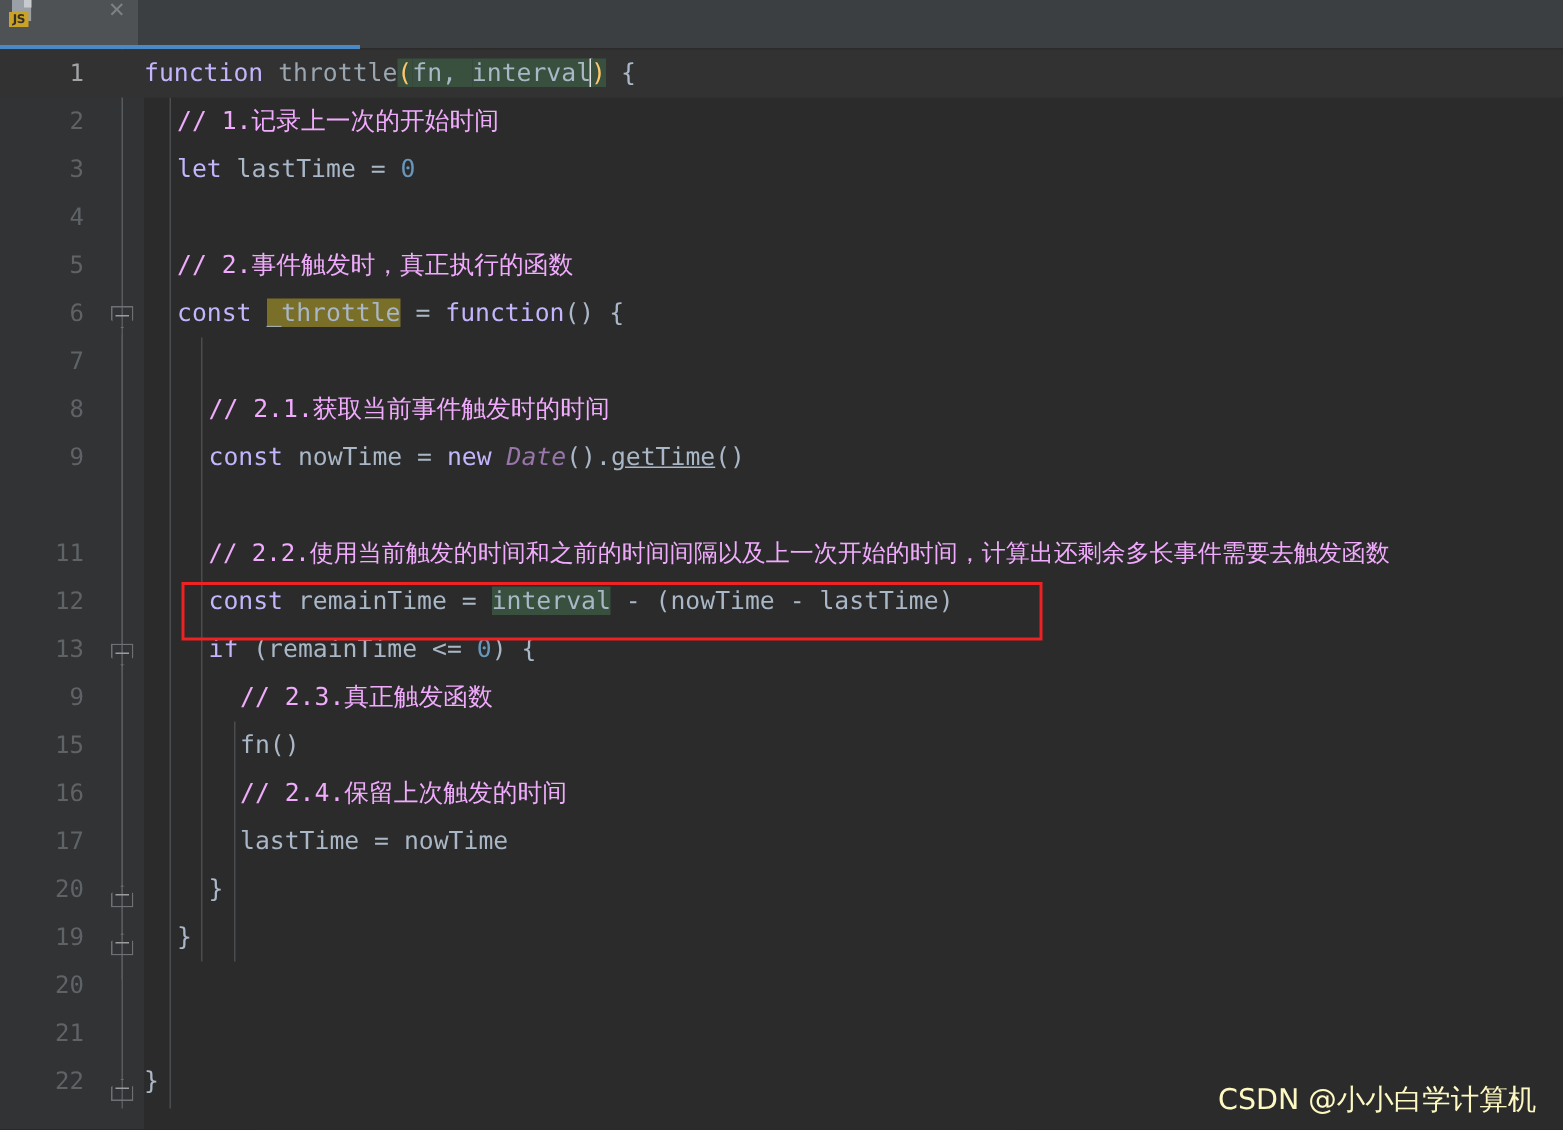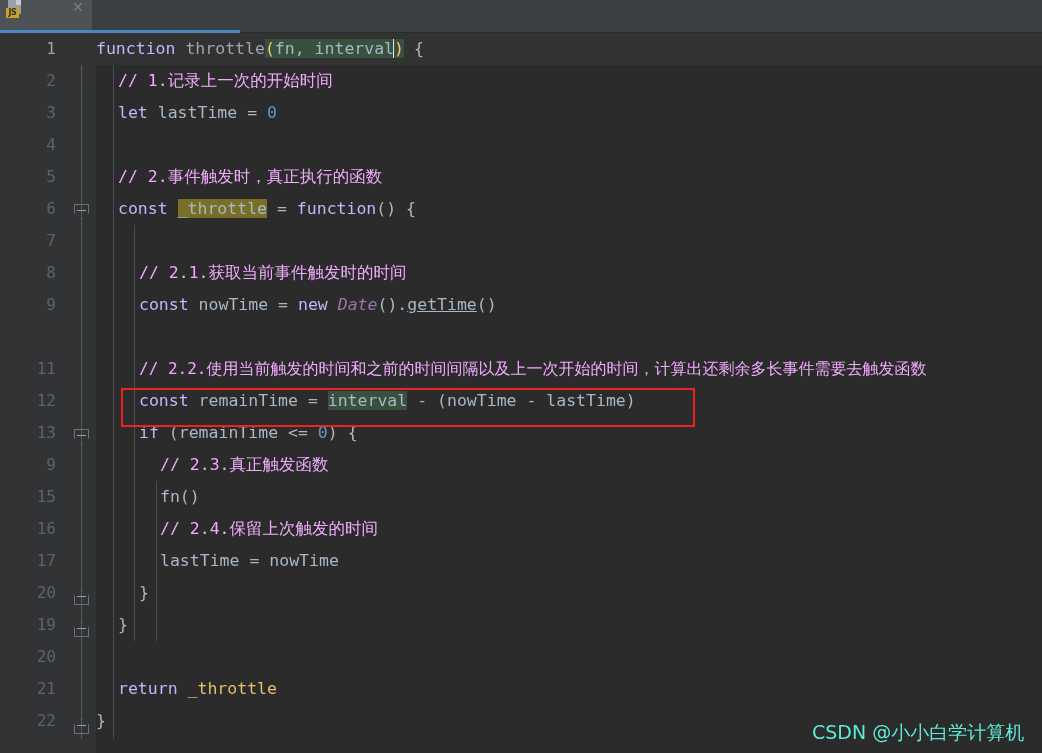--- a/index.html
+++ b/index.html
@@ -200,21 +200,21 @@
     border: 2px solid #ee2222;
     box-sizing: border-box;
     pointer-events: none;
   }
 
   
   .watermark {
     position: absolute;
     font-family: "DejaVu Sans", sans-serif;
     font-size: 19px;
-    color: #5eead4;
+    color: #fef9c3;
     white-space: nowrap;
   }
 </style>
 </head>
 <body>
 
 <div id="app">
 
   <div class="tabbar">
     <div class="tab">
@@ -352,21 +352,20 @@
       <span class="gutnum">19</span>
       <span class="code" style="left:118px;"><span class="punct">}</span></span>
     </div>
 
     <div class="row" style="top:608px;">
       <span class="gutnum">20</span>
     </div>
 
     <div class="row" style="top:640px;">
       <span class="gutnum">21</span>
-      <span class="code" style="left:118px;"><span class="kw">return</span><span> </span><span class="ret-id">_throttle</span></span>
     </div>
 
     <div class="row" style="top:672px;">
       <span class="gutnum">22</span>
       <span class="code" style="left:96px;"><span class="punct">}</span></span>
     </div>
 
     <div class="redbox" style="left:121px;top:355px;width:574px;height:39px;"></div>
   </div>
 

